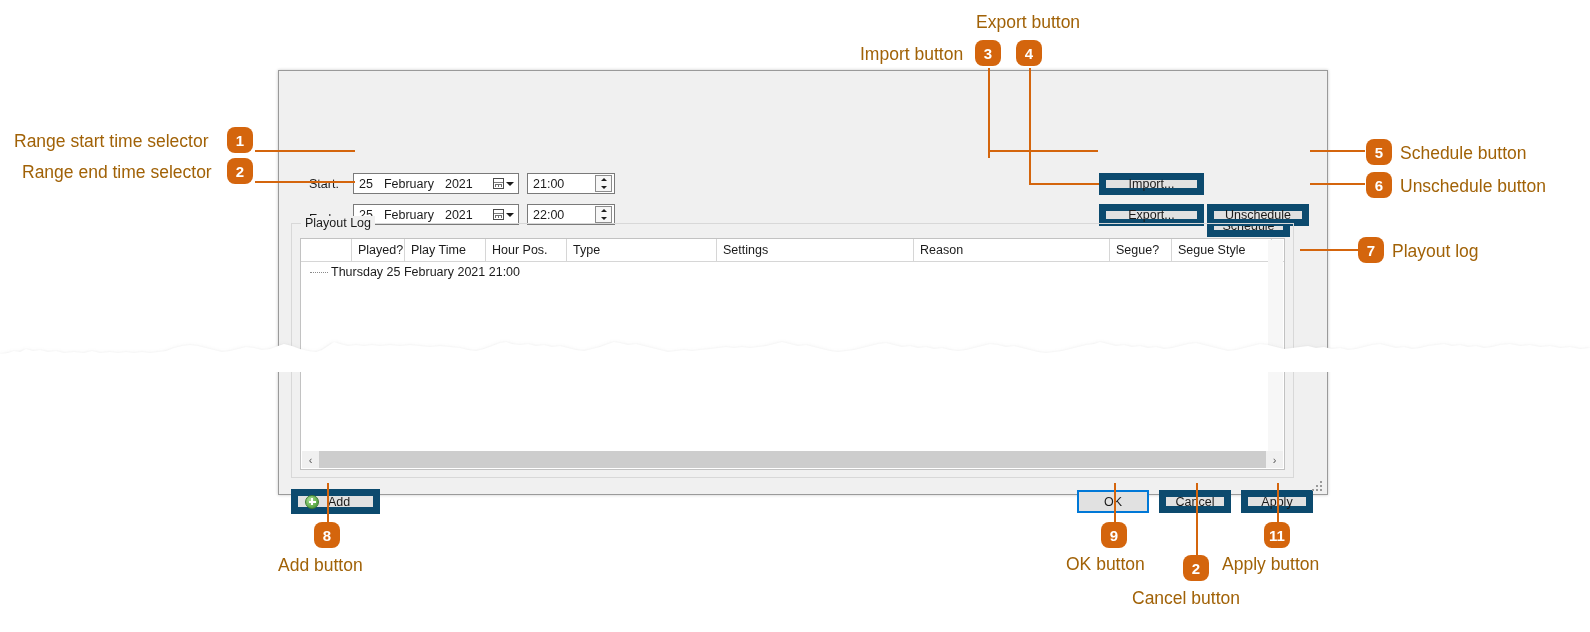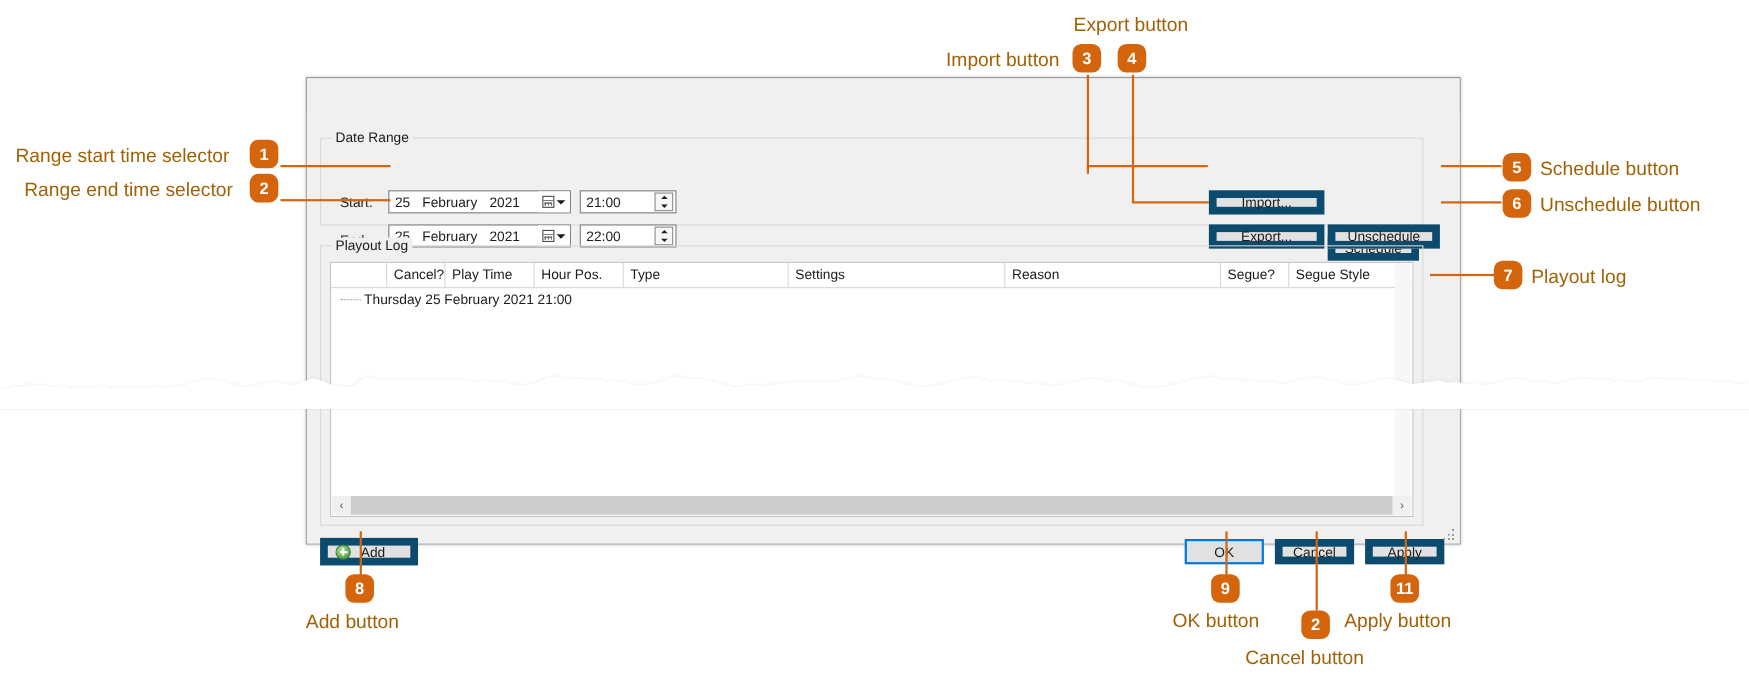--- a/index.html
+++ b/index.html
@@ -376,23 +376,20 @@
 <div class="leader leader-v" style="left:327px; top:483px; height:40px;"></div>
 <div class="leader leader-v" style="left:1114px; top:483px; height:40px;"></div>
 <div class="leader leader-v" style="left:1196px; top:483px; height:72px;"></div>
 <div class="leader leader-v" style="left:1277px; top:483px; height:40px;"></div>
 
 <div id="dialog">
 
 
   <div class="dlg-body">
 
-    <div class="groupbox" style="left:12px; top:22px; width:1003px; height:80px;">
-      <span class="group-title">Date Range</span>
-    </div>
 
     <span class="fld-label" style="left:30px; top:74px;">Start:</span>
     <div class="datefield" style="left:74px; top:70px; width:166px;">
       <div class="date-parts">
         <span>25</span>
         <span>February</span>
         <span>2021</span>
       </div>
       <div class="date-drop">
         <span class="cal-ico"></span>
@@ -431,21 +428,21 @@
     <div class="btn" style="left:820px; top:101px; width:105px; height:22px;">Export...</div>
     <div class="btn" style="left:928px; top:70px; width:83px; height:22px;margin-top:42px;">Schedule</div>
     <div class="btn" style="left:928px; top:101px; width:102px; height:22px;">Unschedule</div>
 
     <div class="groupbox" style="left:12px; top:120px; width:1003px; height:255px;">
       <span class="group-title">Playout Log</span>
 
       <div id="loglist" style="left:8px; top:14px; width:985px; height:232px;">
         <div class="hdrrow">
           <span class="hcell" style="width:51px;"></span>
-          <span class="hcell" style="width:53px;">Cancel?</span>
+          <span class="hcell" style="width:53px;">Played?</span>
           <span class="hcell" style="width:81px;">Play Time</span>
           <span class="hcell" style="width:81px;">Hour Pos.</span>
           <span class="hcell" style="width:150px;">Type</span>
           <span class="hcell" style="width:197px;">Settings</span>
           <span class="hcell" style="width:196px;">Reason</span>
           <span class="hcell" style="width:62px;">Segue?</span>
           <span class="hcell" style="width:100px;">Segue Style</span>
         </div>
         <div class="treerow">
           <span class="dashline"></span>

